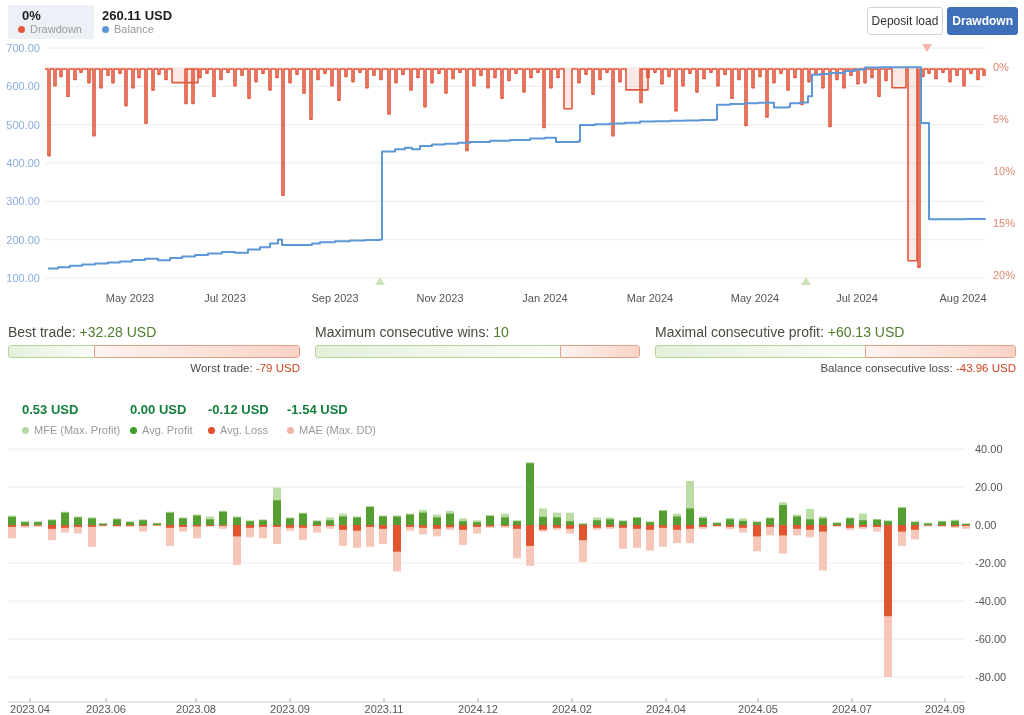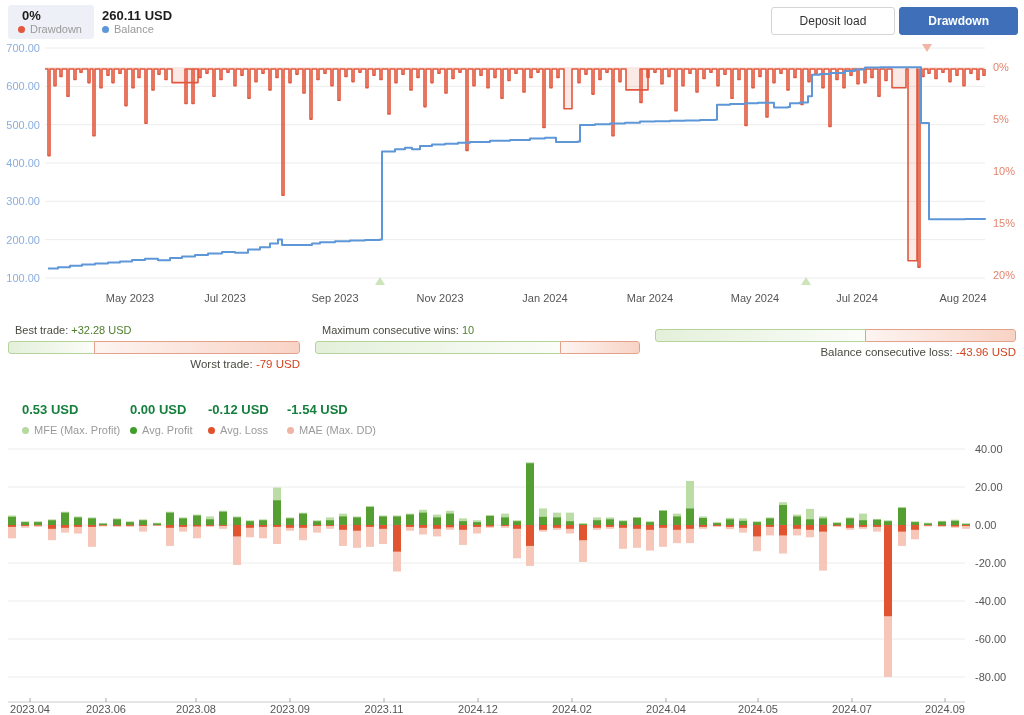--- a/index.html
+++ b/index.html
@@ -5,26 +5,26 @@
   html,body{margin:0;padding:0;background:#fff;}
   body{width:1024px;height:715px;position:relative;font-family:"Liberation Sans","DejaVu Sans",sans-serif;overflow:hidden;}
   .abs{position:absolute;}
   
   .hdr-chip{left:8px;top:5px;width:86px;height:34px;background:#edf1f7;border-radius:3px;}
   .big-val{font-size:13px;font-weight:bold;color:#1d1d1d;}
   .legend-line{font-size:11px;color:#9a9a9a;display:flex;align-items:center;gap:5px;}
   .dot{width:7px;height:7px;border-radius:50%;display:inline-block;}
   .dot-dd{background:#e2573d;}
   .dot-bal{background:#5e97d8;}
-  .btn{height:26px;line-height:26px;padding:0 28px;font-size:12px;border-radius:3px;cursor:pointer;display:inline-block;}
+  .btn{height:26px;line-height:26px;padding:0 4px;font-size:12px;border-radius:3px;cursor:pointer;display:inline-block;}
   .btn-plain{background:#fff;border:1px solid #d4d4d4;color:#333;}
   .btn-active{background:#3e6fb8;border:1px solid #3e6fb8;color:#fff;font-weight:bold;}
   
   .statcol{height:56px;}
-  .stat-toplabel{font-size:11px;color:#4a4a42;white-space:nowrap;margin-left:7px;}
+  .stat-toplabel{font-size:14px;color:#4a4a42;white-space:nowrap;}
   .stat-botlabel{font-size:11.5px;color:#4a4a42;white-space:nowrap;text-align:right;}
   .v-pos{color:#4e7d2c;}
   .v-neg{color:#d2431f;}
   .gauge{height:13px;border-radius:3px;overflow:hidden;display:flex;margin:5px 0 4px 0;}
   .gauge-g{background:linear-gradient(to right,#e4f0da,#fbfdf9);border:1px solid #b5d49c;border-right:none;border-radius:3px 0 0 3px;}
   .gauge-r{background:linear-gradient(to right,#fdf4f1,#f8d3c5);border:1px solid #e3a18b;border-radius:0 3px 3px 0;flex:1;}
   
   .sumv{font-size:13px;font-weight:bold;color:#15803d;}
   .suml{font-size:11px;color:#9a9a9a;display:flex;align-items:center;gap:5px;margin-top:7px;}
   svg text{font-family:"Liberation Sans","DejaVu Sans",sans-serif;}
@@ -96,20 +96,21 @@
   <div class="stat-botlabel"><span>Worst trade:</span> <span class="v-neg">-79 USD</span></div>
 </div>
 <div class="abs statcol" style="left:315px;top:324px;width:325px;">
   <div class="stat-toplabel"><span>Maximum consecutive wins:</span> <span class="v-pos">10</span></div>
   <div class="gauge">
       <div class="gauge-g" style="width:75%;"></div>
       <div class="gauge-r"></div>
     </div>
 </div>
 <div class="abs statcol" style="left:655px;top:324px;width:361px;">
+  <div class="stat-toplabel"><span>Maximal consecutive profit:</span> <span class="v-pos">+60.13 USD</span></div>
   <div class="gauge">
       <div class="gauge-g" style="width:57.8%;"></div>
       <div class="gauge-r"></div>
     </div>
   <div class="stat-botlabel"><span>Balance consecutive loss:</span> <span class="v-neg">-43.96 USD</span></div>
 </div>
 
 <div class="abs" style="left:22px;top:402px;">
   <div class="sumv">0.53 USD</div>
   <div class="suml">

